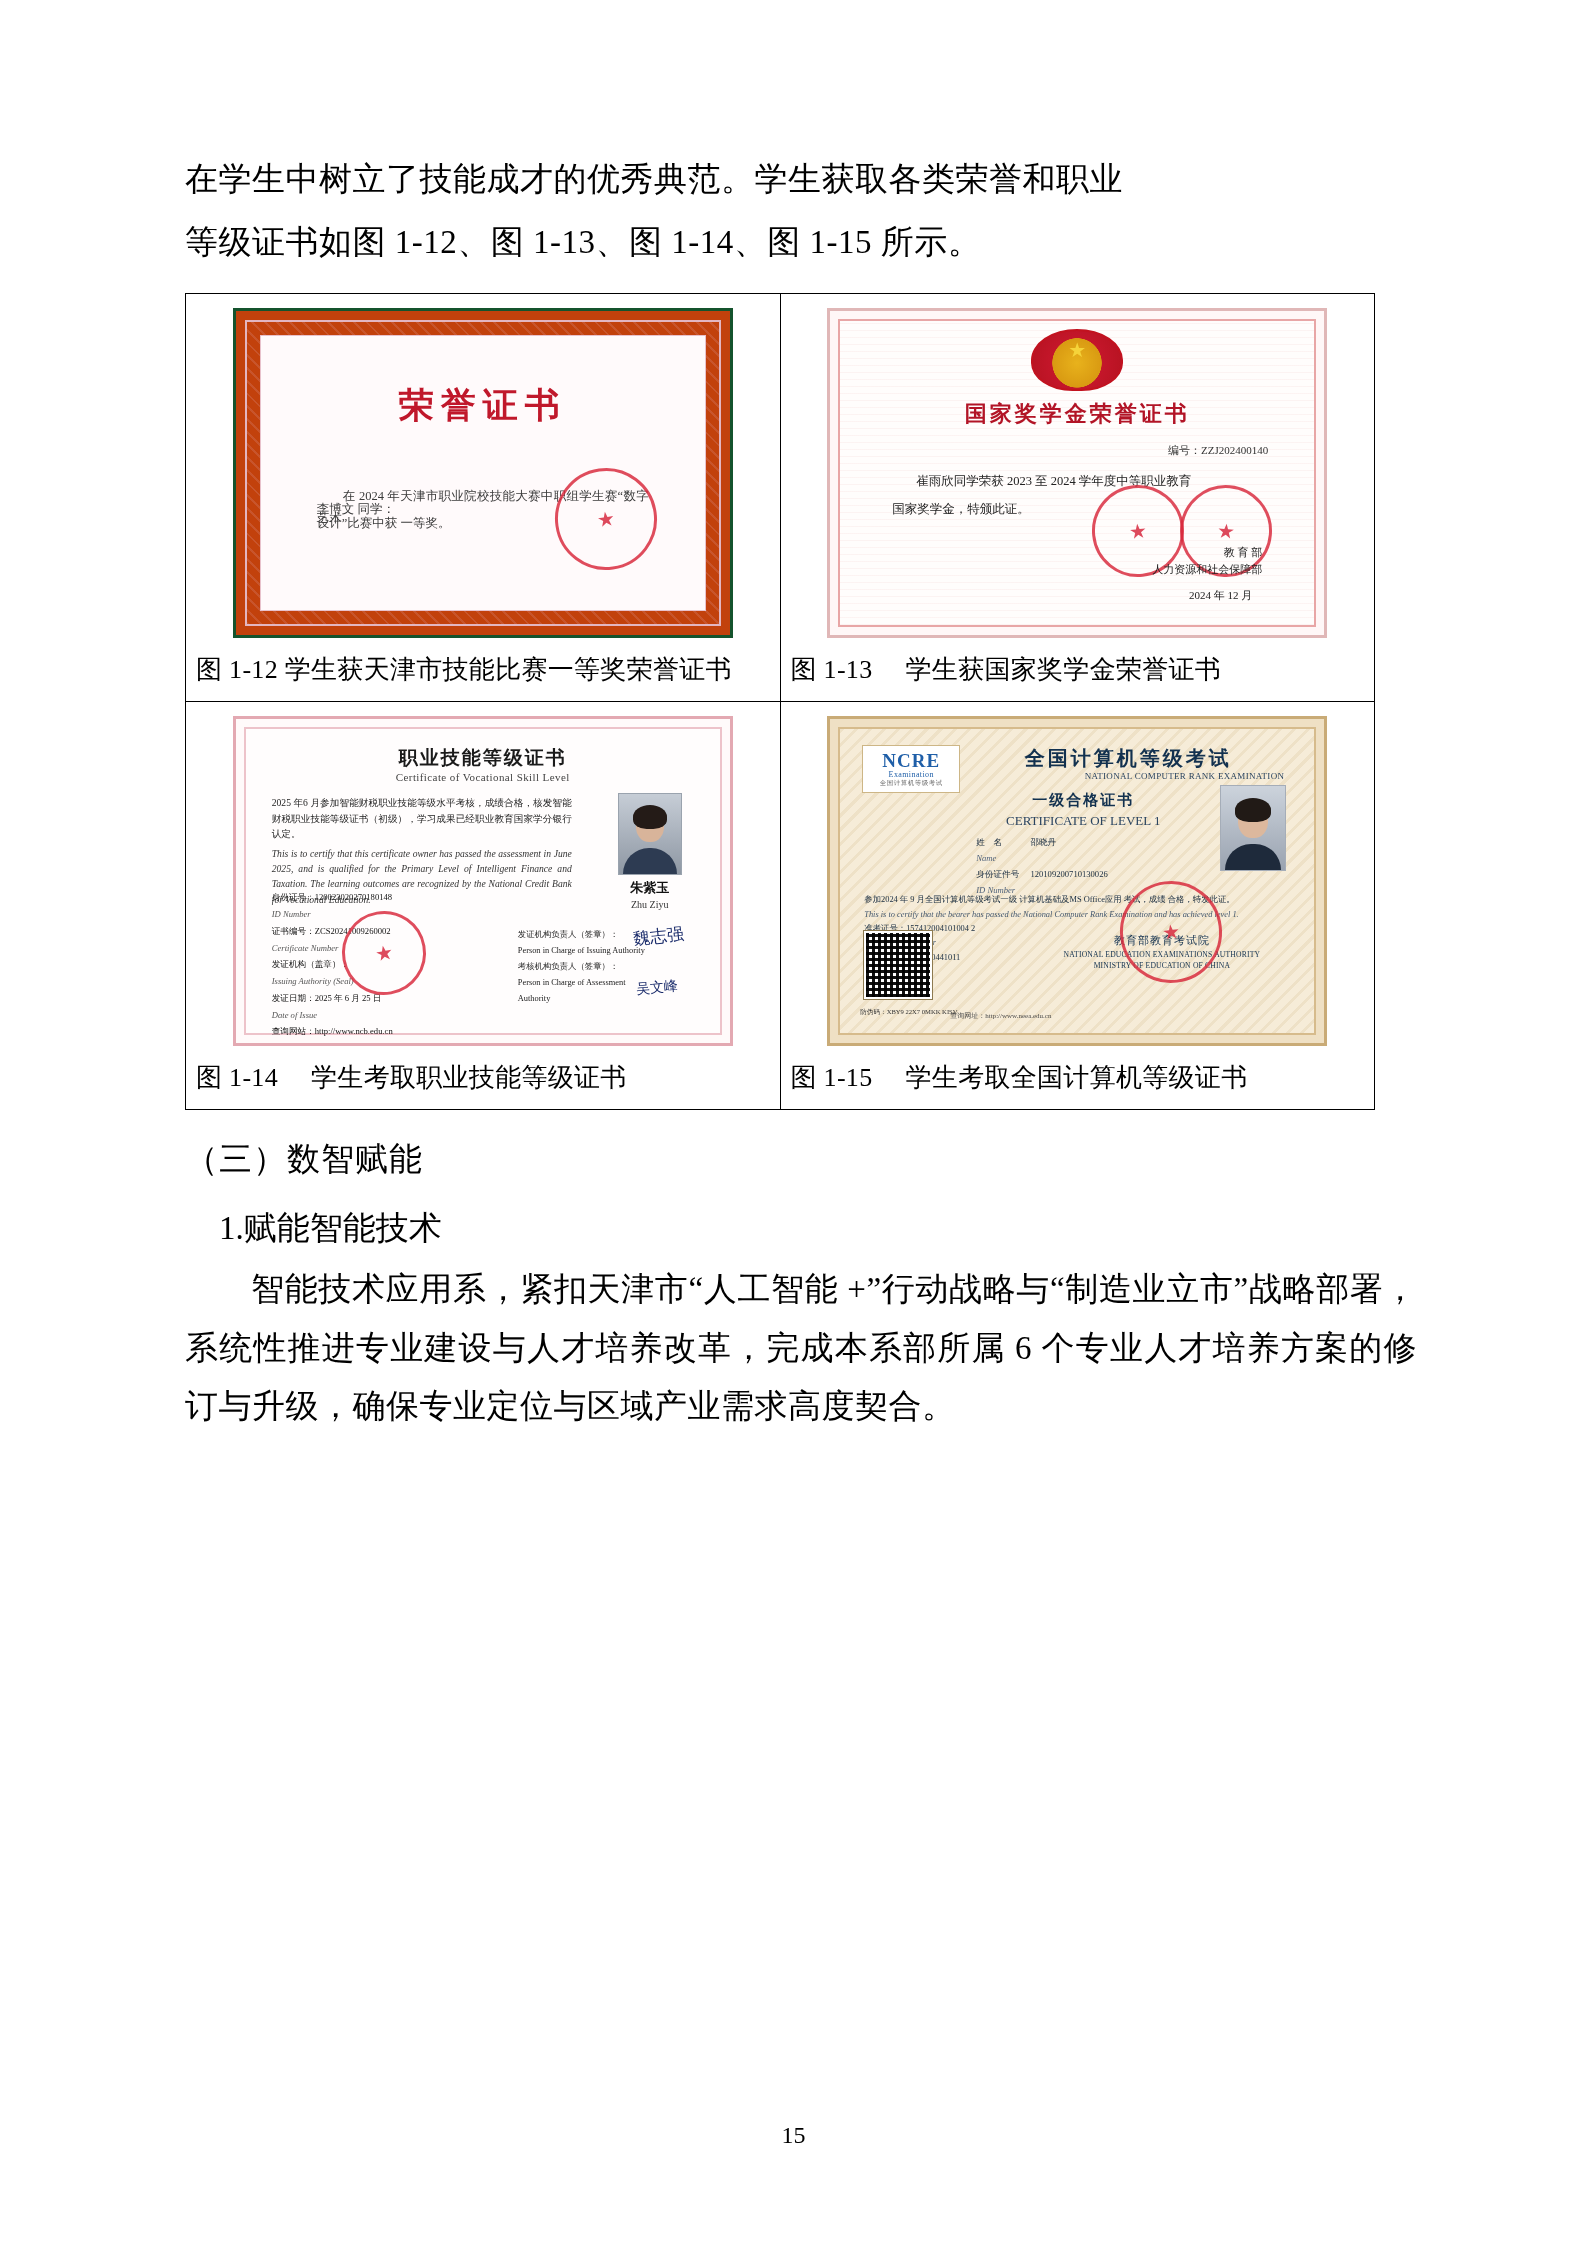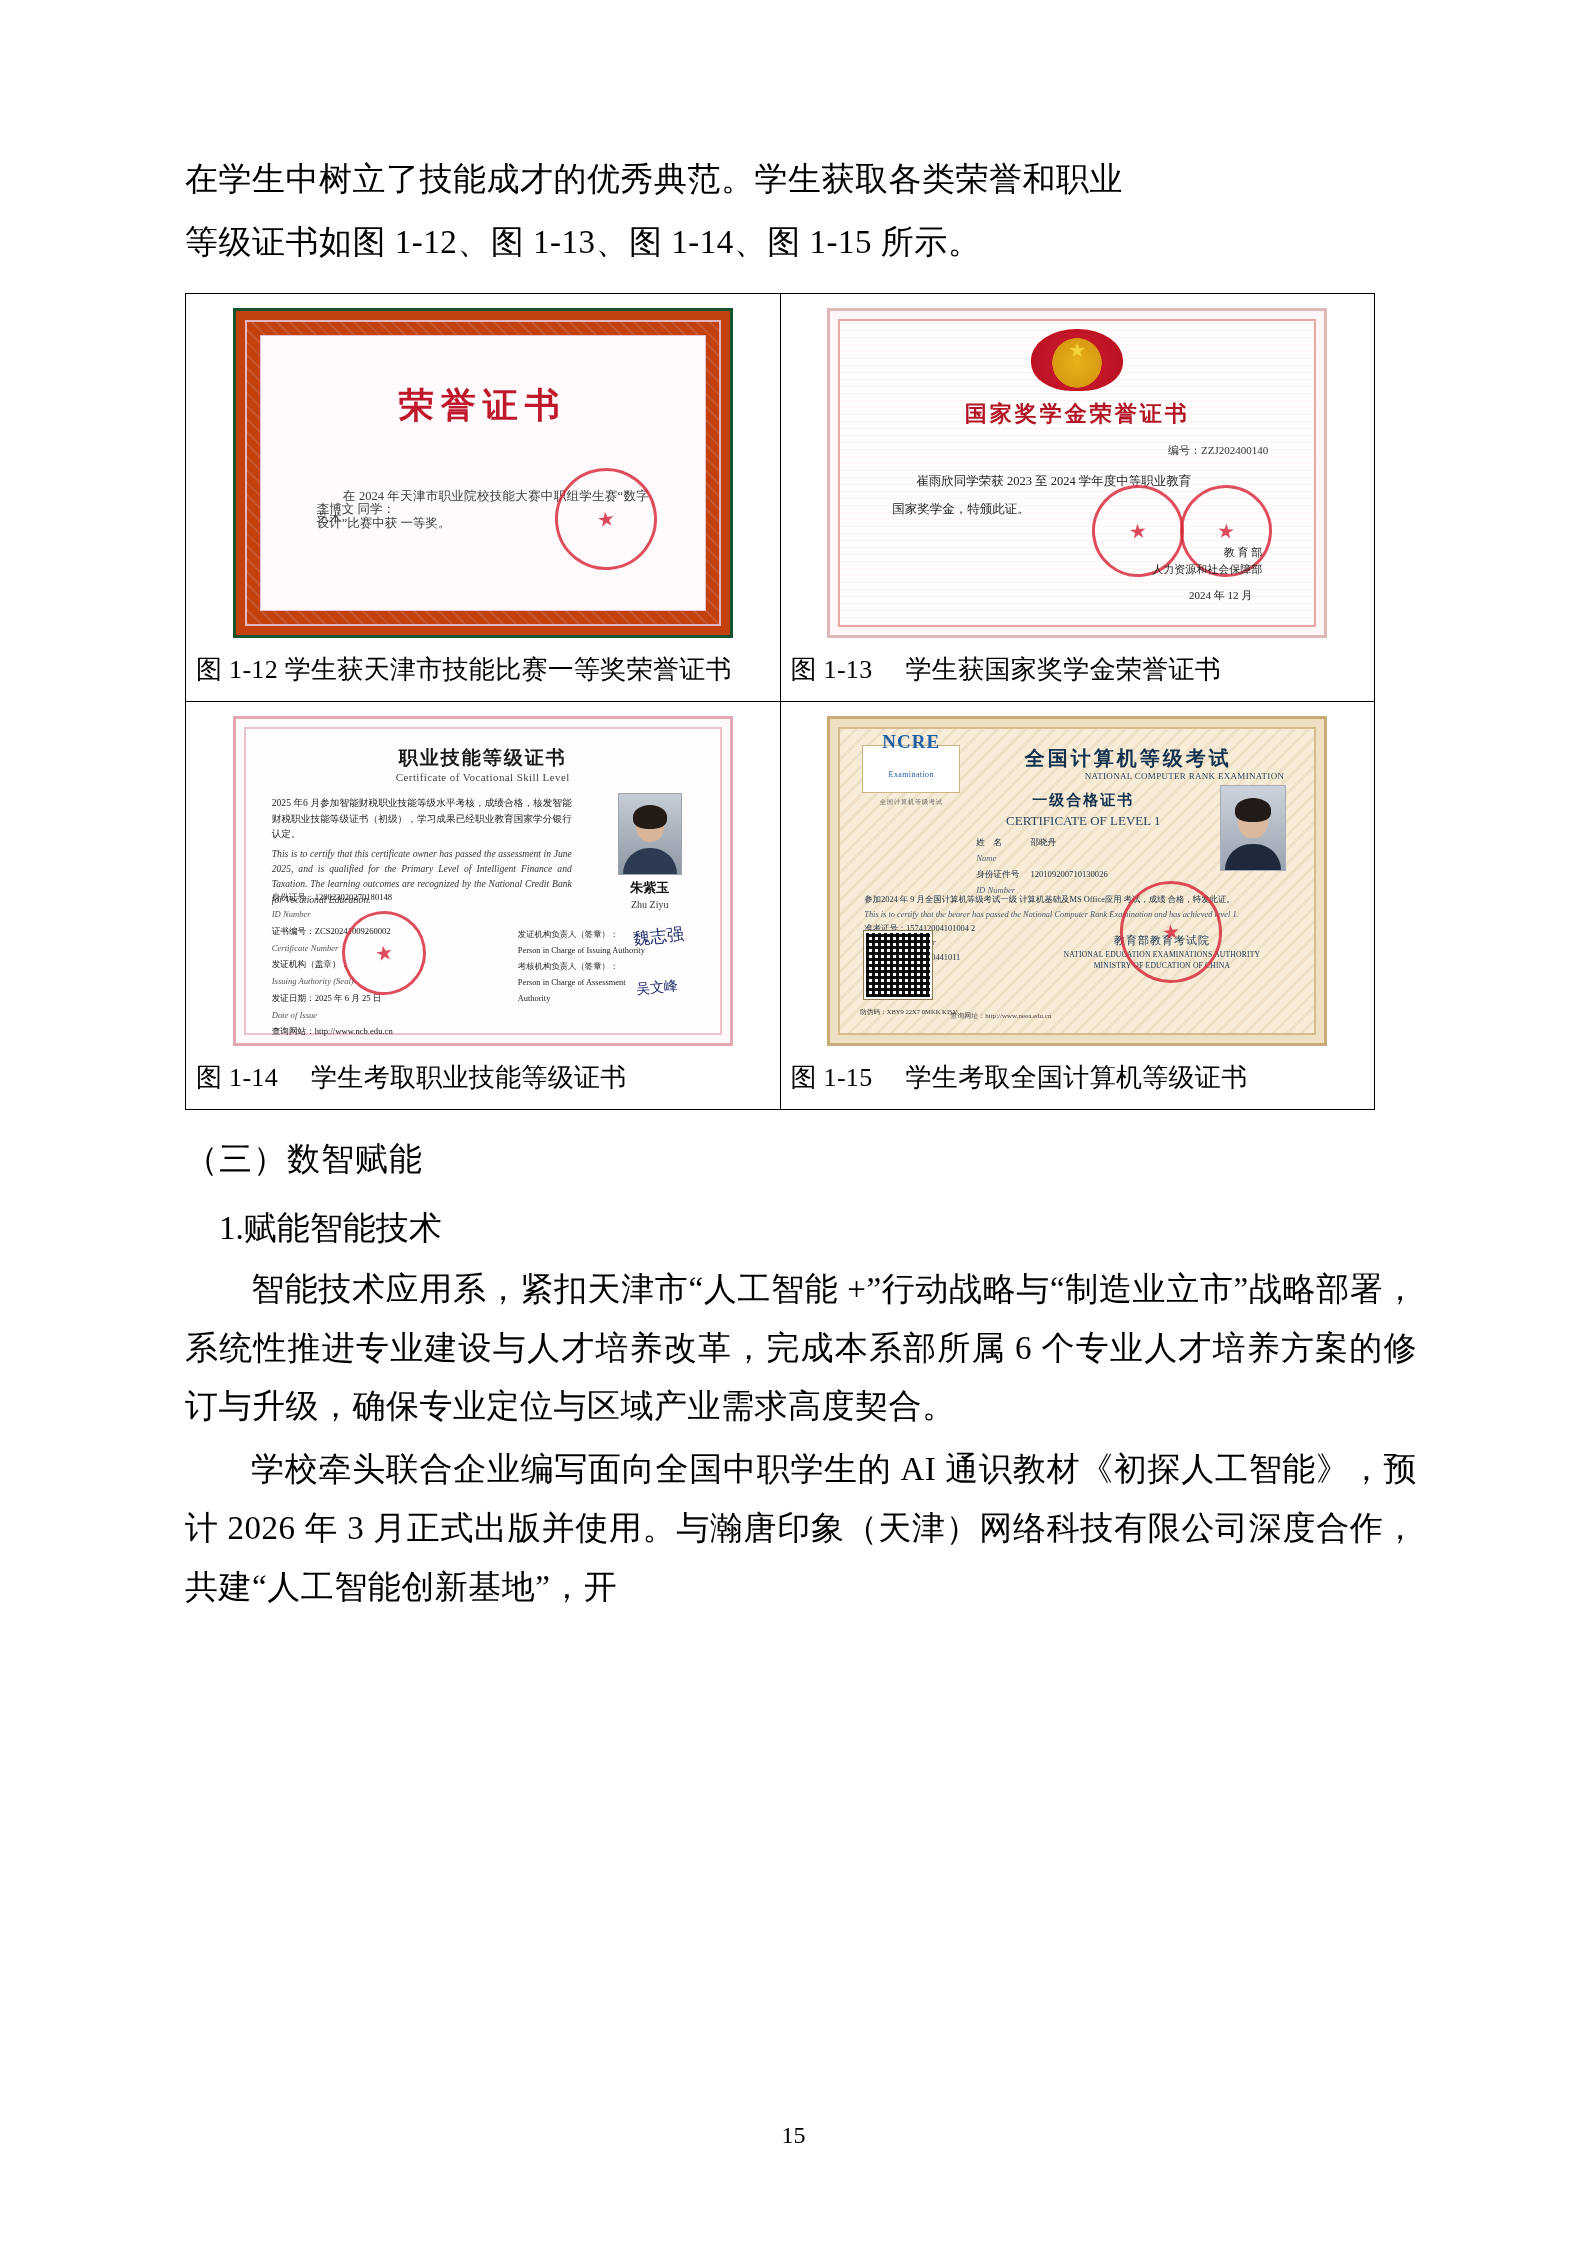--- a/index.html
+++ b/index.html
@@ -414,21 +414,20 @@
     top: 16px;
     left: 22px;
     width: 96px;
     height: 46px;
     background: #ffffff;
     border: 1px solid #cdb686;
     display: flex;
     flex-direction: column;
     align-items: center;
     justify-content: center;
-    gap: 19px;
   }
   .ncre-logo .mark {
     font-size: 19px;
     font-weight: bold;
     color: #1f5fa8;
     letter-spacing: 1px;
     line-height: 1;
   }
   .ncre-logo .ex {
     font-size: 8px;
@@ -785,16 +784,15 @@
         </div>
         <div class="cap">图 1-15　 学生考取全国计算机等级证书</div>
       </td>
     </tr>
   </tbody>
     </table>
 
   <p class="heading">（三）数智赋能</p>
   <p class="heading-2">1.赋能智能技术</p>
   <p class="para indent">智能技术应用系，紧扣天津市“人工智能 +”行动战略与“制造业立市”战略部署，系统性推进专业建设与人才培养改革，完成本系部所属 6 个专业人才培养方案的修订与升级，确保专业定位与区域产业需求高度契合。</p>
-  <p class="para indent">学校牵头联合企业编写面向全国中职学生的 AI 通识教材《初探人工智能》，预计 2026 年 3 月正式出版并使用。与瀚唐印象（天津）网络科技有限公司深度合作，共建“人工智能创新基地”，开</p>
 
   <div class="page-num">15</div>
 </div>
 
 </body></html>

